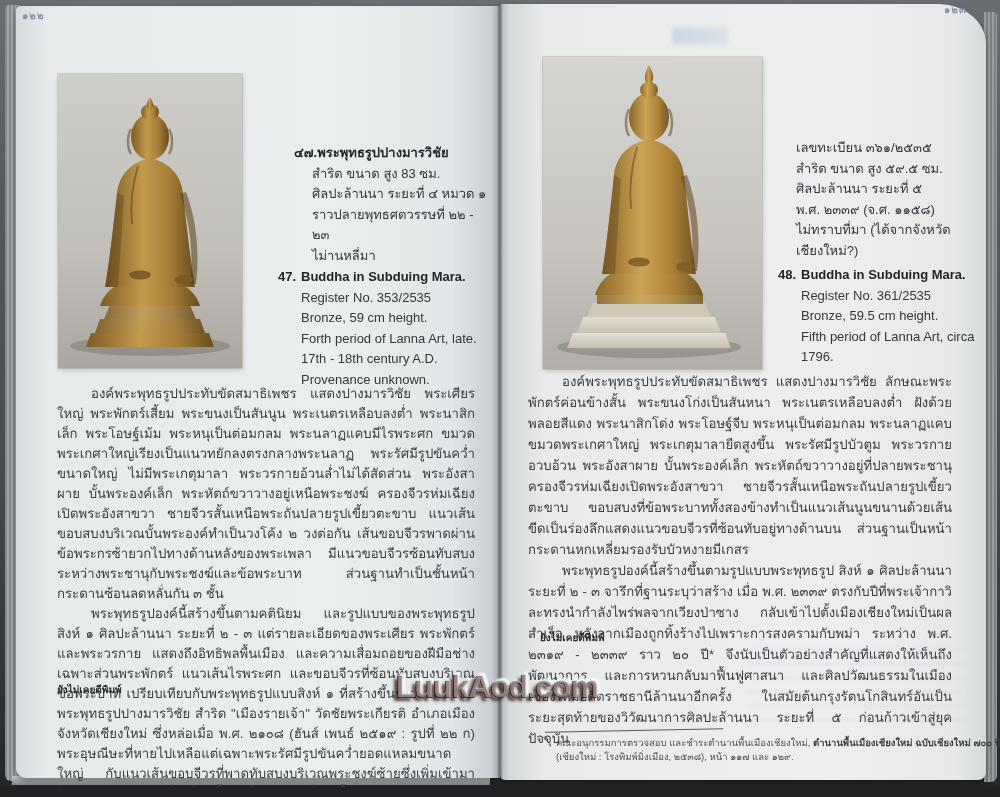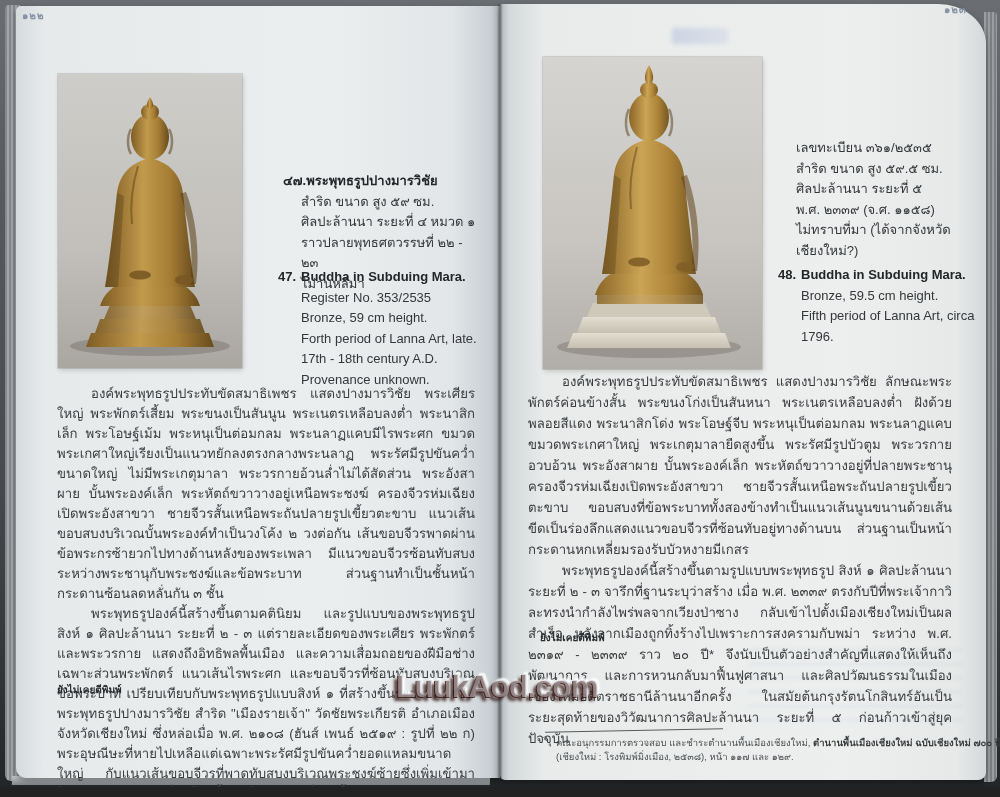--- a/index.html
+++ b/index.html
@@ -99,23 +99,23 @@
         <ellipse cx="92" cy="38" rx="9" ry="8" fill="url(#bzL)"></ellipse>
         <path d="M92,23 C88,29 88,33 92,36 C96,33 96,29 92,23 Z" fill="url(#bzL)"></path>
         <path d="M73,55 C69,62 69,73 73,80" stroke="rgba(80,55,20,.5)" stroke-width="2.5" fill="none"></path>
         <path d="M111,55 C115,62 115,73 111,80" stroke="rgba(80,55,20,.5)" stroke-width="2.5" fill="none"></path>
         <ellipse cx="126" cy="206" rx="9" ry="5" fill="rgba(120,88,36,.9)"></ellipse>
         <ellipse cx="82" cy="201" rx="11" ry="4.5" fill="rgba(120,88,36,.9)"></ellipse>
         <path d="M59,119 C55,156 51,190 47,213 L60,213 C62,185 64,150 66,122 Z" fill="rgba(60,42,14,.28)"></path>
       </svg>
     </div>
 
-    <div class="caption" style="left:283px;top:143px;width:200px;margin-top:28px;">
+    <div class="caption" style="left:294px;top:143px;width:200px;">
       <div class="cap-line first"><span class="cap-num">๔๗.</span><span>พระพุทธรูปปางมารวิชัย</span></div>
-      <div class="cap-line">สำริด ขนาด สูง ๕๙ ซม.</div>
+      <div class="cap-line">สำริด ขนาด สูง 83 ซม.</div>
       <div class="cap-line">ศิลปะล้านนา ระยะที่ ๔ หมวด ๑</div>
       <div class="cap-line">ราวปลายพุทธศตวรรษที่ ๒๒ - ๒๓</div>
       <div class="cap-line">ไม่านหลี่มา</div>
     </div>
 
     <div class="caption eng" style="left:278px;top:267px;width:205px;">
       <div class="cap-line first"><span class="cap-num">47.</span><span>Buddha in Subduing Mara.</span></div>
       <div class="cap-line">Register No. 353/2535</div>
       <div class="cap-line">Bronze, 59 cm height.</div>
       <div class="cap-line">Forth period of Lanna Art, late.</div>
@@ -172,20 +172,21 @@
     <div class="caption" style="left:778px;top:138px;width:212px;">
       <div class="cap-line">เลขทะเบียน ๓๖๑/๒๕๓๕</div>
       <div class="cap-line">สำริด ขนาด สูง ๕๙.๕ ซม.</div>
       <div class="cap-line">ศิลปะล้านนา ระยะที่ ๕</div>
       <div class="cap-line">พ.ศ. ๒๓๓๙ (จ.ศ. ๑๑๕๘)</div>
       <div class="cap-line">ไม่ทราบที่มา (ได้จากจังหวัดเชียงใหม่?)</div>
     </div>
 
     <div class="caption eng" style="left:778px;top:265px;width:215px;">
       <div class="cap-line first"><span class="cap-num">48.</span><span>Buddha in Subduing Mara.</span></div>
+      <div class="cap-line">Register No. 361/2535</div>
       <div class="cap-line">Bronze, 59.5 cm height.</div>
       <div class="cap-line">Fifth period of Lanna Art, circa 1796.</div>
     </div>
 
     <div class="body-text" style="left:528px;top:371px;width:424px;line-height:21px;">
       <p>องค์พระพุทธรูปประทับขัดสมาธิเพชร แสดงปางมารวิชัย ลักษณะพระพักตร์ค่อนข้างสั้น พระขนงโก่งเป็นสันหนา พระเนตรเหลือบลงต่ำ ฝังด้วยพลอยสีแดง พระนาสิกโด่ง พระโอษฐ์จีบ พระหนุเป็นต่อมกลม พระนลาฏแคบ ขมวดพระเกศาใหญ่ พระเกตุมาลายืดสูงขึ้น พระรัศมีรูปบัวตูม พระวรกายอวบอ้วน พระอังสาผาย บั้นพระองค์เล็ก พระหัตถ์ขวาวางอยู่ที่ปลายพระชานุ ครองจีวรห่มเฉียงเปิดพระอังสาขวา ชายจีวรสั้นเหนือพระถันปลายรูปเขี้ยวตะขาบ ขอบสบงที่ข้อพระบาททั้งสองข้างทำเป็นแนวเส้นนูนขนานด้วยเส้นขีดเป็นร่องลึกแสดงแนวขอบจีวรที่ซ้อนทับอยู่ทางด้านบน ส่วนฐานเป็นหน้ากระดานหกเหลี่ยมรองรับบัวหงายมีเกสร</p>
       <p>พระพุทธรูปองค์นี้สร้างขึ้นตามรูปแบบพระพุทธรูป สิงห์ ๑ ศิลปะล้านนา ระยะที่ ๒ - ๓ จารึกที่ฐานระบุว่าสร้าง เมื่อ พ.ศ. ๒๓๓๙ ตรงกับปีที่พระเจ้ากาวิละทรงนำกำลังไพร่พลจากเวียงป่าซาง กลับเข้าไปตั้งเมืองเชียงใหม่เป็นผลสำเร็จ หลังจากเมืองถูกทิ้งร้างไปเพราะการสงครามกับพม่า ระหว่าง พ.ศ. ๒๓๑๙ - ๒๓๓๙ ราว ๒๐ ปี* จึงนับเป็นตัวอย่างสำคัญที่แสดงให้เห็นถึงพัฒนาการ และการหวนกลับมาฟื้นฟูศาสนา และศิลปวัฒนธรรมในเมืองเชียงใหม่อดีตราชธานีล้านนาอีกครั้ง ในสมัยต้นกรุงรัตนโกสินทร์อันเป็นระยะสุดท้ายของวิวัฒนาการศิลปะล้านนา ระยะที่ ๕ ก่อนก้าวเข้าสู่ยุคปัจจุบัน</p>
     </div>
     <div class="unpub" style="left:540px;top:630px;">ยังไม่เคยตีพิมพ์</div>
 

